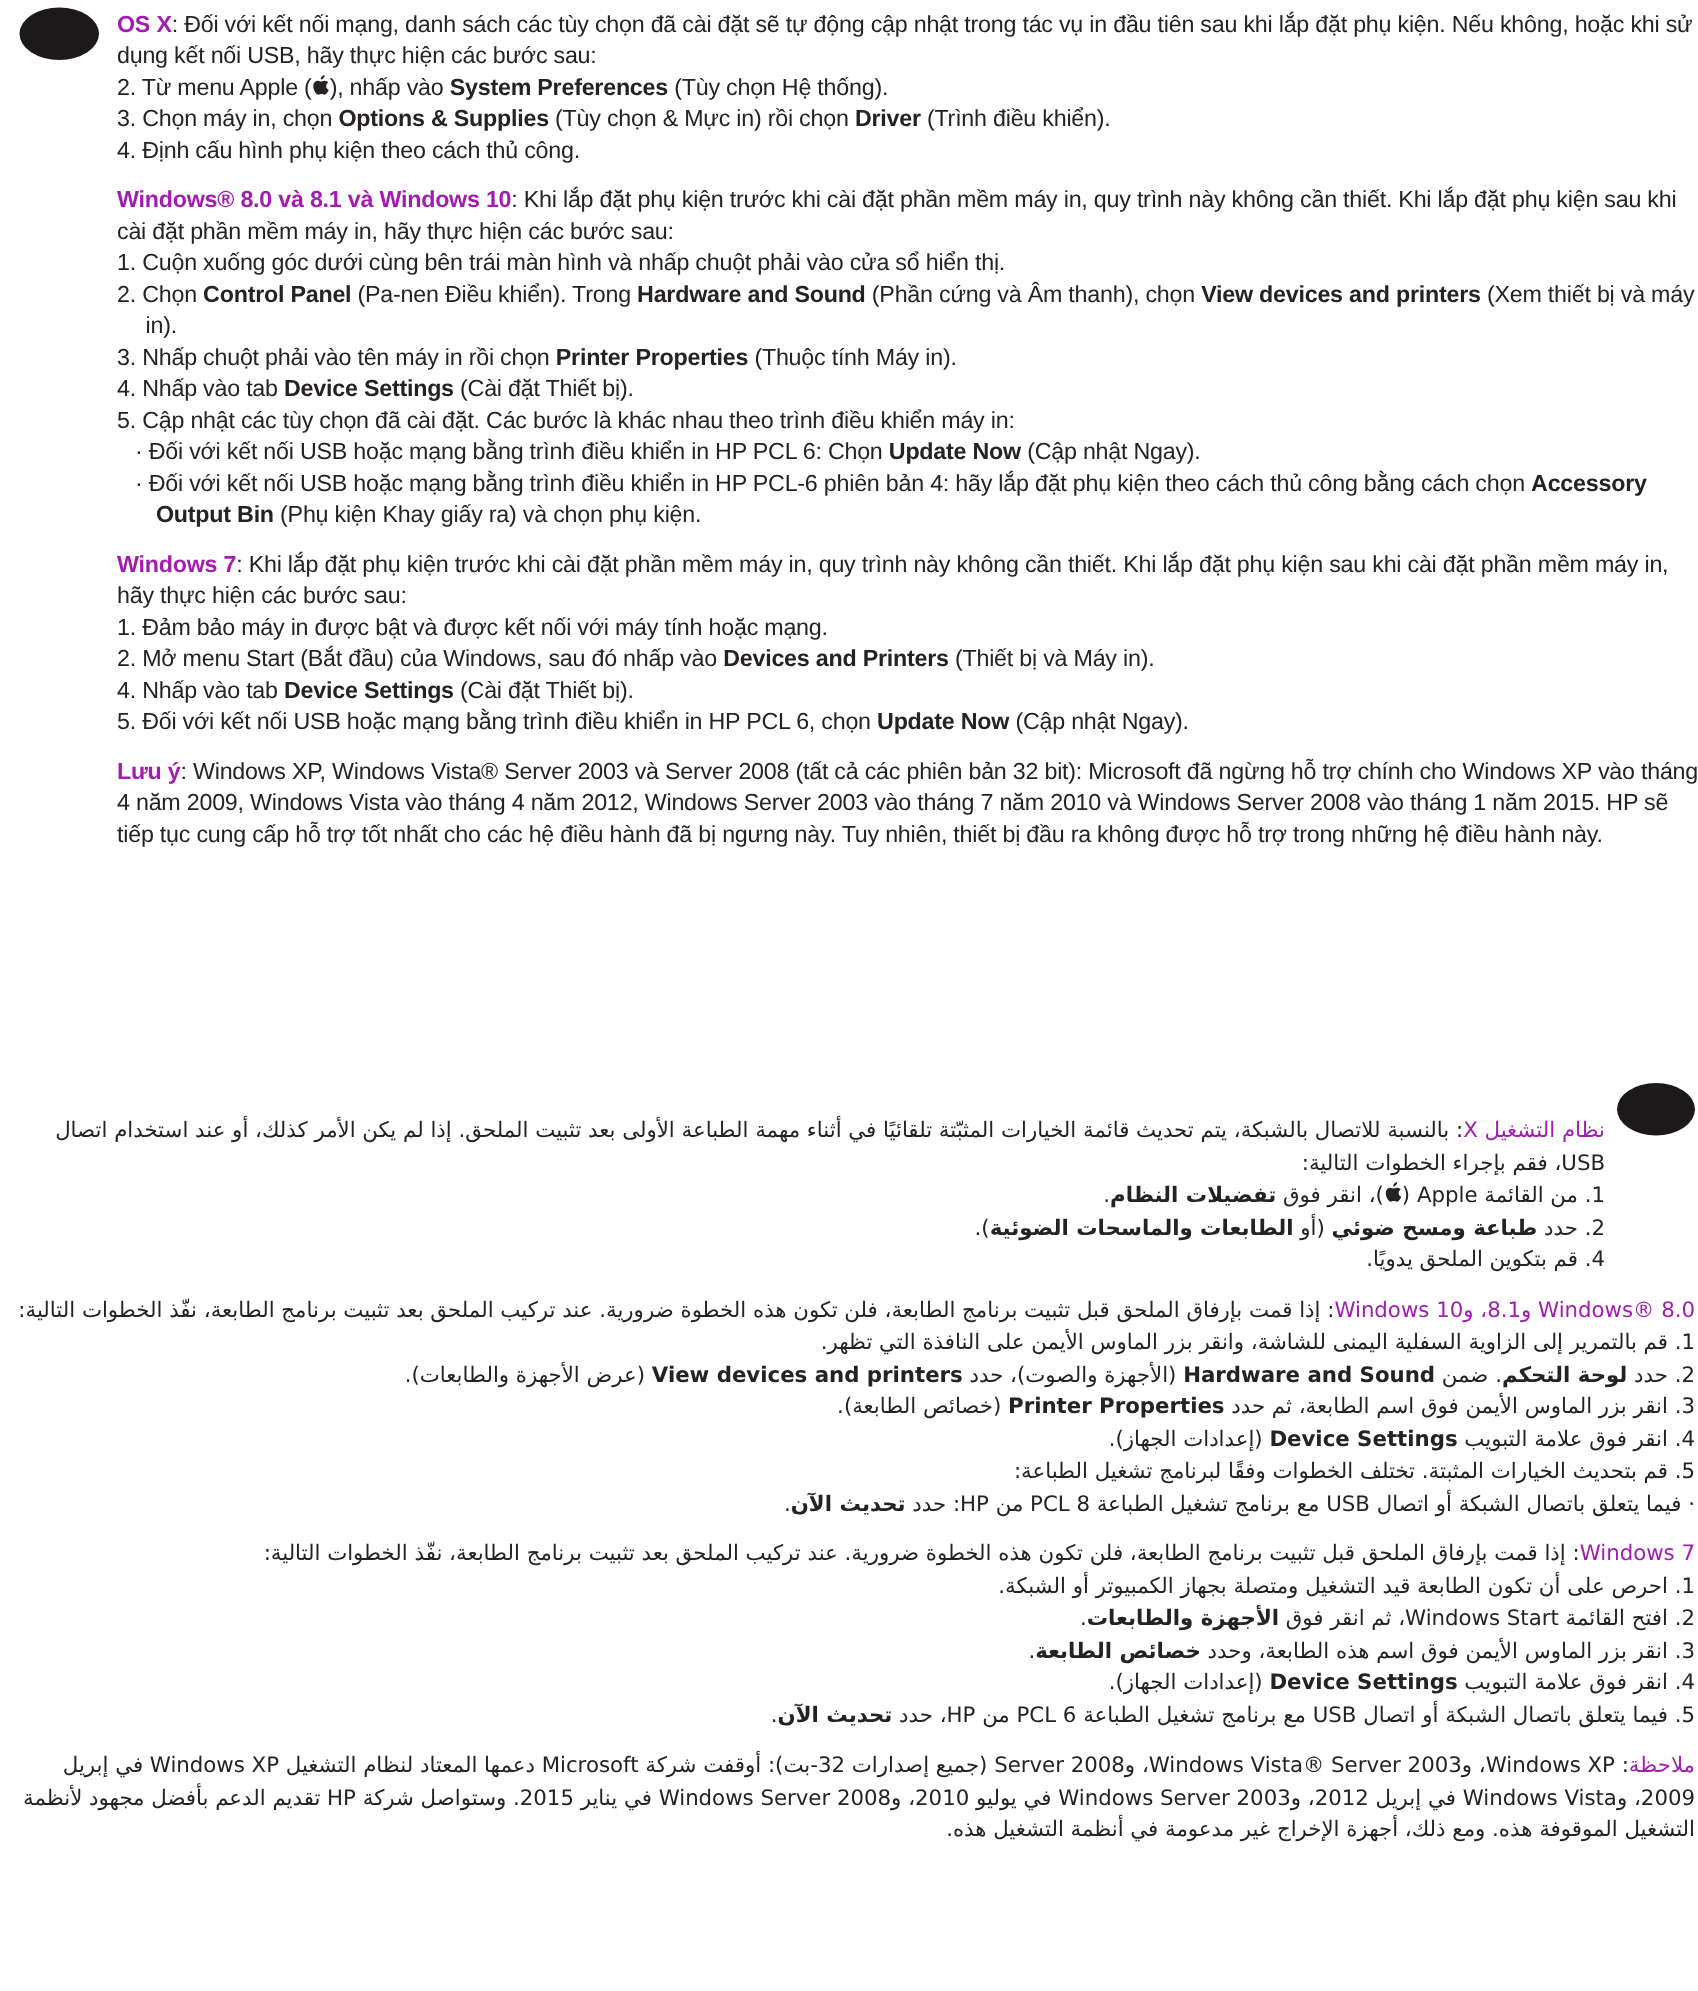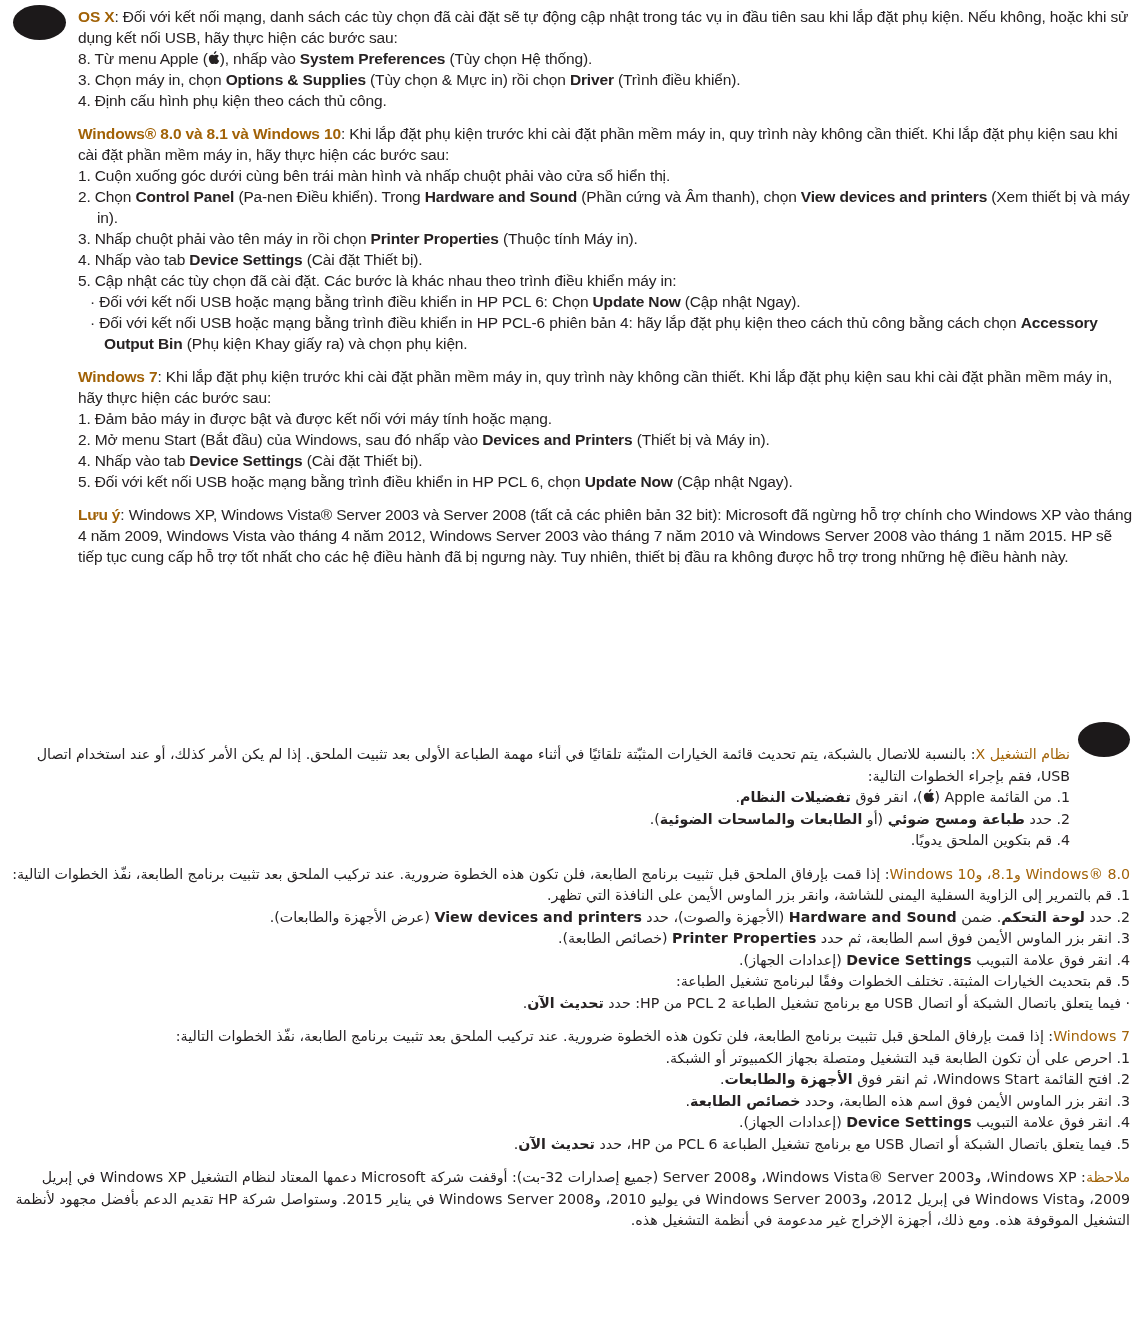--- a/index.html
+++ b/index.html
@@ -23,38 +23,38 @@
   }
   .sec-ar{
     left:0;right:0;top:744px;padding-left:2px;padding-right:2px;
     font-family:"DejaVu Sans",sans-serif;
     font-size:14.2px;line-height:21.5px;
     direction:rtl;text-align:right;
   }
   .block{margin-bottom:12px;}
   .block:last-child{margin-bottom:0;}
   .b{font-weight:700;}
-  .blue{color:#a16207;}
+  .blue{color:#a21caf;}
   .sec-vi .item{padding-left:19px;text-indent:-19px;}
   .sec-vi .sub{margin-left:12px;padding-left:14px;text-indent:-14px;}
   .sec-ar .item{padding-right:17px;text-indent:-17px;}
   .sec-ar .sub{padding-right:0;text-indent:0;}
   .sec-ar .narrow{margin-left:0;margin-right:60px;}
   .apple{width:12px;height:14px;display:inline-block;vertical-align:-1px;}
 </style>
 </head>
 <body>
 
 <div id="page">
   <div class="marker" id="marker-vi"></div>
   <div class="marker" id="marker-ar"></div>
   <div class="sec sec-vi" id="sec-vi" dir="ltr">
       <div class="block">
         <div class="p"><span class="b blue">OS X</span><span>: Đối với kết nối mạng, danh sách các tùy chọn đã cài đặt sẽ tự động cập nhật trong tác vụ in đầu tiên sau khi lắp đặt phụ kiện. Nếu không, hoặc khi sử dụng kết nối USB, hãy thực hiện các bước sau:</span></div>
-        <div class="item"><span>8. Từ menu Apple (</span><svg class="apple" viewBox="0 0 384 512" xmlns="http://www.w3.org/2000/svg">
+        <div class="item"><span>2. Từ menu Apple (</span><svg class="apple" viewBox="0 0 384 512" xmlns="http://www.w3.org/2000/svg">
             <path fill="currentColor" d="M318.7 268.7c-.2-36.7 16.4-64.4 50-84.8-18.8-26.9-47.2-41.7-84.7-44.6-35.5-2.8-74.3 20.7-88.5 20.7-15 0-49.4-19.7-76.4-19.7C63.3 140.3 4 184.8 4 273.5c0 26.2 4.8 53.3 14.4 81.2 12.8 36.7 59 126.7 107.2 125.2 25.2-.6 43-17.9 75.8-17.9 31.8 0 48.3 17.9 76.4 17.9 48.6-.7 90.4-82.5 102.6-119.3-65.2-30.9-61.7-90.4-61.7-91.9zM255.6 75.1c27.3-32.4 24.8-61.9 24-72.5-24.1 1.4-52 16.4-67.9 34.9-17.5 19.8-27.8 44.3-25.6 71.9 26.1 2 49.9-11.4 69.5-34.3z"></path>
           </svg><span>), nhấp vào </span><span class="b">System Preferences</span><span> (Tùy chọn Hệ thống).</span></div>
         <div class="item"><span>3. Chọn máy in, chọn </span><span class="b">Options &amp; Supplies</span><span> (Tùy chọn &amp; Mực in) rồi chọn </span><span class="b">Driver</span><span> (Trình điều khiển).</span></div>
         <div class="item"><span>4. Định cấu hình phụ kiện theo cách thủ công.</span></div>
       </div>
       <div class="block">
         <div class="p"><span class="b blue">Windows® 8.0 và 8.1 và Windows 10</span><span>: Khi lắp đặt phụ kiện trước khi cài đặt phần mềm máy in, quy trình này không cần thiết. Khi lắp đặt phụ kiện sau khi cài đặt phần mềm máy in, hãy thực hiện các bước sau:</span></div>
         <div class="item"><span>1. Cuộn xuống góc dưới cùng bên trái màn hình và nhấp chuột phải vào cửa sổ hiển thị.</span></div>
         <div class="item"><span>2. Chọn </span><span class="b">Control Panel</span><span> (Pa-nen Điều khiển). Trong </span><span class="b">Hardware and Sound</span><span> (Phần cứng và Âm thanh), chọn </span><span class="b">View devices and printers</span><span> (Xem thiết bị và máy in).</span></div>
         <div class="item"><span>3. Nhấp chuột phải vào tên máy in rồi chọn </span><span class="b">Printer Properties</span><span> (Thuộc tính Máy in).</span></div>
@@ -83,21 +83,21 @@
         <div class="item"><span>2. حدد </span><span class="b">طباعة ومسح ضوئي</span><span> (أو </span><span class="b">الطابعات والماسحات الضوئية</span><span>).</span></div>
         <div class="item"><span>4. قم بتكوين الملحق يدويًا.</span></div>
       </div>
       <div class="block">
         <div class="p"><span class="blue">Windows® 8.0 و8.1، وWindows 10</span><span>: إذا قمت بإرفاق الملحق قبل تثبيت برنامج الطابعة، فلن تكون هذه الخطوة ضرورية. عند تركيب الملحق بعد تثبيت برنامج الطابعة، نفّذ الخطوات التالية:</span></div>
         <div class="item"><span>1. قم بالتمرير إلى الزاوية السفلية اليمنى للشاشة، وانقر بزر الماوس الأيمن على النافذة التي تظهر.</span></div>
         <div class="item"><span>2. حدد </span><span class="b">لوحة التحكم</span><span>. ضمن </span><span class="b">Hardware and Sound</span><span> (الأجهزة والصوت)، حدد </span><span class="b">View devices and printers</span><span> (عرض الأجهزة والطابعات).</span></div>
         <div class="item"><span>3. انقر بزر الماوس الأيمن فوق اسم الطابعة، ثم حدد </span><span class="b">Printer Properties</span><span> (خصائص الطابعة).</span></div>
         <div class="item"><span>4. انقر فوق علامة التبويب </span><span class="b">Device Settings</span><span> (إعدادات الجهاز).</span></div>
         <div class="item"><span>5. قم بتحديث الخيارات المثبتة. تختلف الخطوات وفقًا لبرنامج تشغيل الطباعة:</span></div>
-        <div class="sub"><span>·  فيما يتعلق باتصال الشبكة أو اتصال USB مع برنامج تشغيل الطباعة PCL 2 من HP: حدد </span><span class="b">تحديث الآن</span><span>.</span></div>
+        <div class="sub"><span>·  فيما يتعلق باتصال الشبكة أو اتصال USB مع برنامج تشغيل الطباعة PCL 8 من HP: حدد </span><span class="b">تحديث الآن</span><span>.</span></div>
       </div>
       <div class="block">
         <div class="p"><span class="blue">Windows 7</span><span>: إذا قمت بإرفاق الملحق قبل تثبيت برنامج الطابعة، فلن تكون هذه الخطوة ضرورية. عند تركيب الملحق بعد تثبيت برنامج الطابعة، نفّذ الخطوات التالية:</span></div>
         <div class="item"><span>1. احرص على أن تكون الطابعة قيد التشغيل ومتصلة بجهاز الكمبيوتر أو الشبكة.</span></div>
         <div class="item"><span>2. افتح القائمة Windows Start، ثم انقر فوق </span><span class="b">الأجهزة والطابعات</span><span>.</span></div>
         <div class="item"><span>3. انقر بزر الماوس الأيمن فوق اسم هذه الطابعة، وحدد </span><span class="b">خصائص الطابعة</span><span>.</span></div>
         <div class="item"><span>4. انقر فوق علامة التبويب </span><span class="b">Device Settings</span><span> (إعدادات الجهاز).</span></div>
         <div class="item"><span>5. فيما يتعلق باتصال الشبكة أو اتصال USB مع برنامج تشغيل الطباعة PCL 6 من HP، حدد </span><span class="b">تحديث الآن</span><span>.</span></div>
       </div>
       <div class="block">

